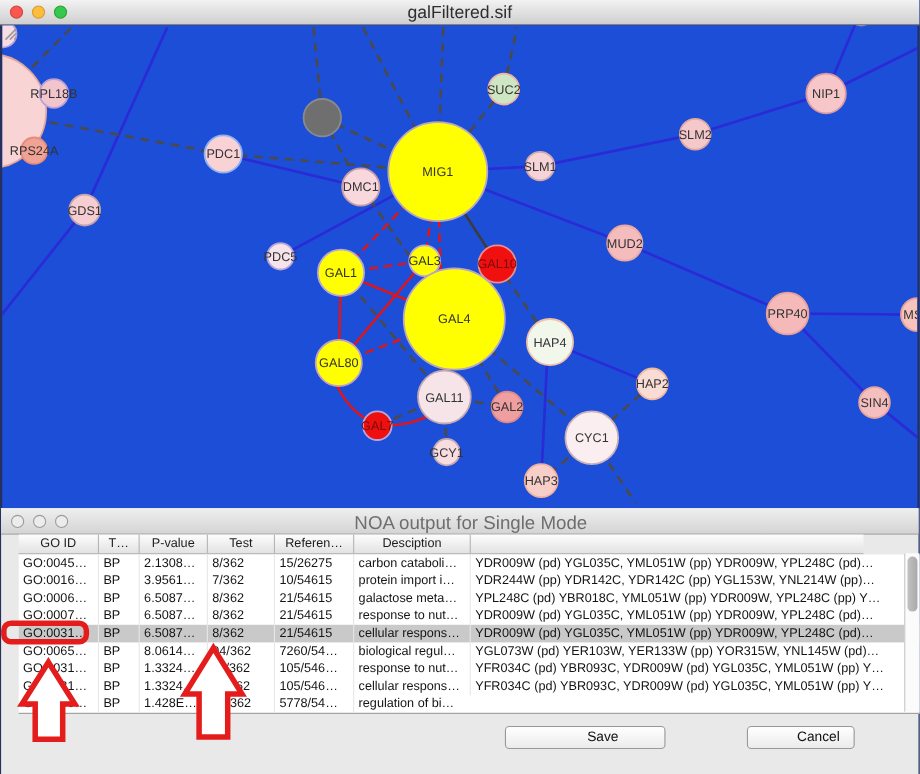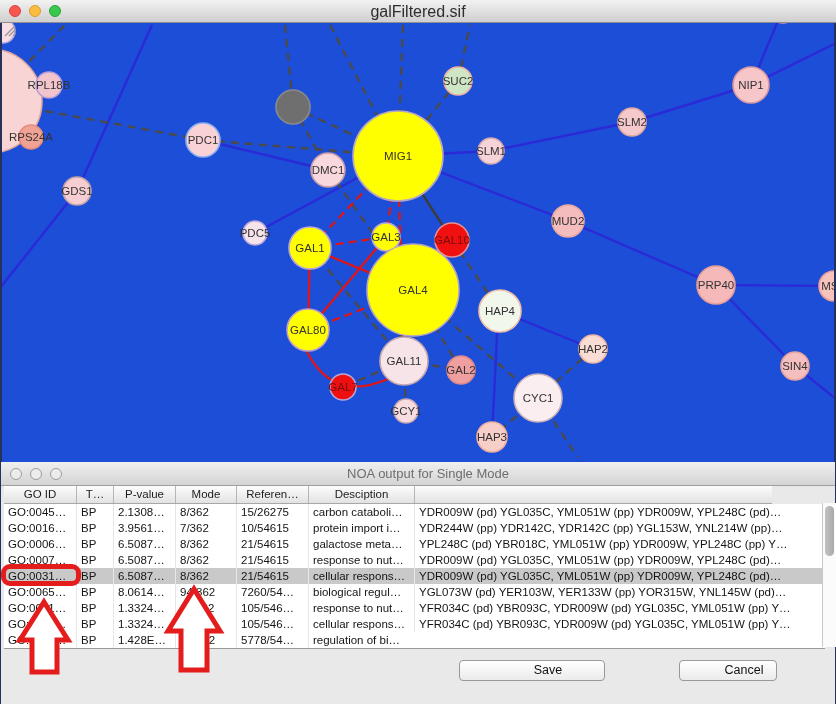--- a/index.html
+++ b/index.html
@@ -38,23 +38,23 @@
     background:#e9e9e9;border-left:1px solid #25315a;border-right:1px solid #25315a;
     box-sizing:border-box;
   }
   .titlebar2{
     position:absolute;left:0;top:0;right:0;height:23px;
     background:linear-gradient(#efefef,#d4d4d4);
     border-bottom:1px solid #9e9e9e;
   }
   .title-text2{
     position:absolute;left:0;right:0;top:4px;text-align:center;
-    font-size:13px;color:#6e6e6e;padding-left:20px;
-  }
-  .noa-table{position:absolute;left:3px;top:24px;width:768px;}
+    font-size:17px;color:#6e6e6e;padding-left:20px;
+  }
+  .noa-table{position:absolute;left:16px;top:24px;width:768px;}
   .thead{display:flex;height:17px;background:linear-gradient(#fdfdfd,#e2e2e2);
     border-bottom:1px solid #a8a8a8;}
   .th{
     box-sizing:border-box;border-right:1px solid #b5b5b5;
     font-size:11.5px;color:#1c1c1c;text-align:center;
     line-height:16px;white-space:nowrap;overflow:hidden;
   }
   .rows{background:#fff;border-bottom:1px solid #9a9a9a;width:821px;}
   .tr{display:flex;height:16px;}
   .tr.selected{background:#c9c9c9;}
@@ -231,21 +231,21 @@
       <div class="light inactive"></div>
     </div>
     <div class="title-text2">NOA output for Single Mode</div>
   </div>
 
   <div class="noa-table">
     <div class="thead">
       <div class="th c0">GO ID</div>
       <div class="th c1">T…</div>
       <div class="th c2">P-value</div>
-      <div class="th c3">Mode</div>
+      <div class="th c3">Test</div>
       <div class="th c4">Referen…</div>
       <div class="th c5">Desciption</div>
     </div>
 
     <div class="rows">
       <div class="tr">
         <div class="td c0">GO:0045…</div>
         <div class="td c1">BP</div>
         <div class="td c2">2.1308…</div>
         <div class="td c3">8/362</div>

